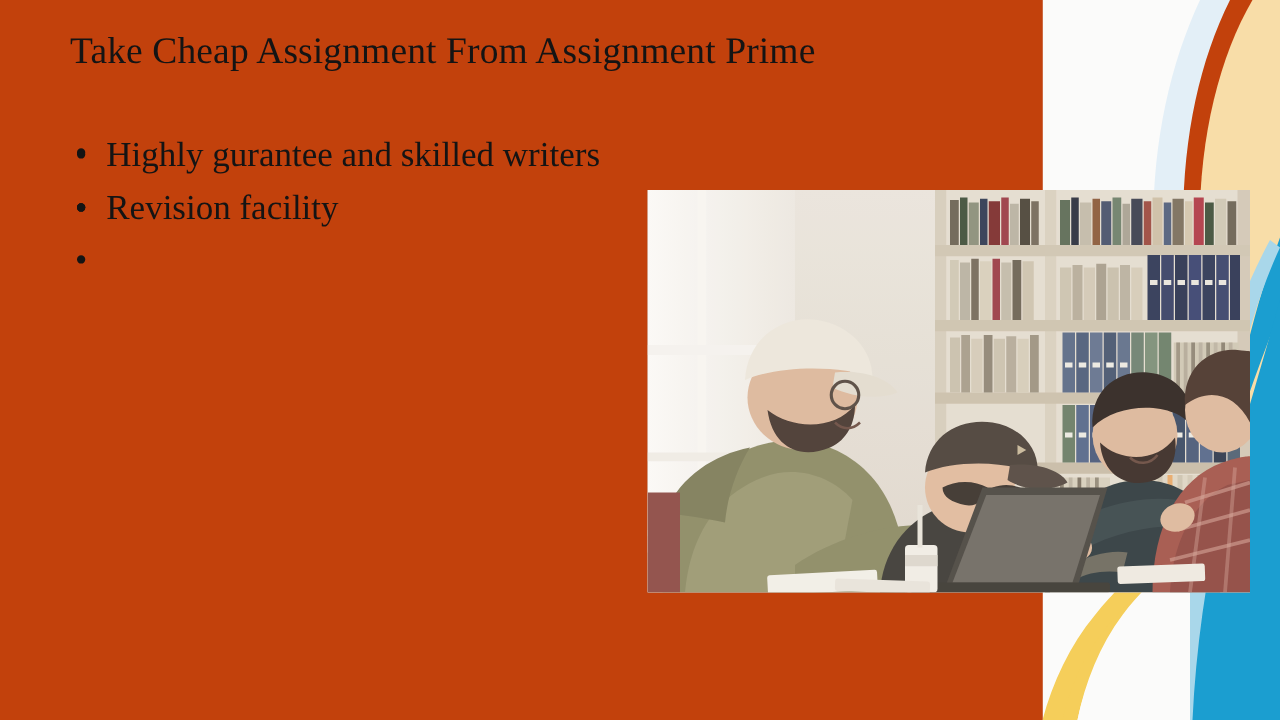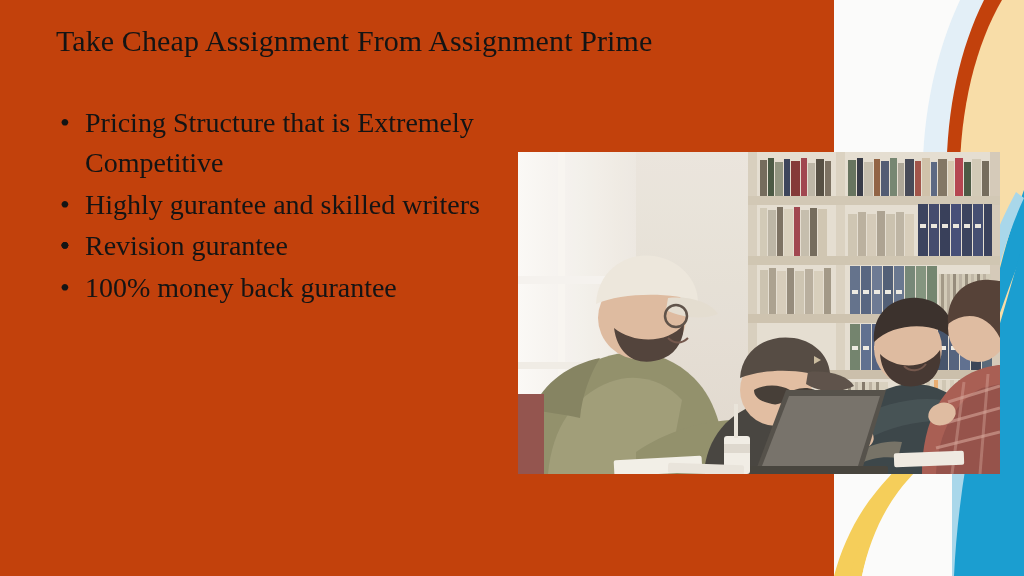--- a/index.html
+++ b/index.html
@@ -109,39 +109,37 @@
 
       <path d="M0,576 C8,546 22,516 42,492 C56,474 72,460 88,450 L88,466 C74,476 60,490 48,506 C32,526 22,550 16,576 Z" fill="#f5ce5a"></path>
     </svg>
   </div>
 
   <div class="title">Take Cheap Assignment From Assignment Prime</div>
 
   <ul class="bullets">
     <li>
       <span class="dot">•</span>
-      <span>Pricing Structure that is Extremely Competitive</span>
     </li>
     <li>
       <span class="dot">•</span>
       <span>Highly gurantee and skilled writers</span>
     </li>
     <li>
       <span class="dot">•</span>
     </li>
     <li>
       <span class="dot">•</span>
     </li>
     <li>
       <span class="dot">•</span>
-      <span>Revision gurantee</span>
-    </li>
-    <li>
-      <span class="dot">•</span>
-      <span>100% money back gurantee</span>
+      <span>Revision facility</span>
+    </li>
+    <li>
+      <span class="dot">•</span>
     </li>
   </ul>
 
   <div class="photo">
     <svg width="482" height="322" viewBox="0 0 482 322" xmlns="http://www.w3.org/2000/svg" aria-hidden="true">
       <defs>
         <linearGradient id="winGrad" x1="0" y1="0" x2="1" y2="0">
           <stop offset="0%" stop-color="#fbfaf8"></stop>
           <stop offset="100%" stop-color="#ece8e1"></stop>
         </linearGradient>

